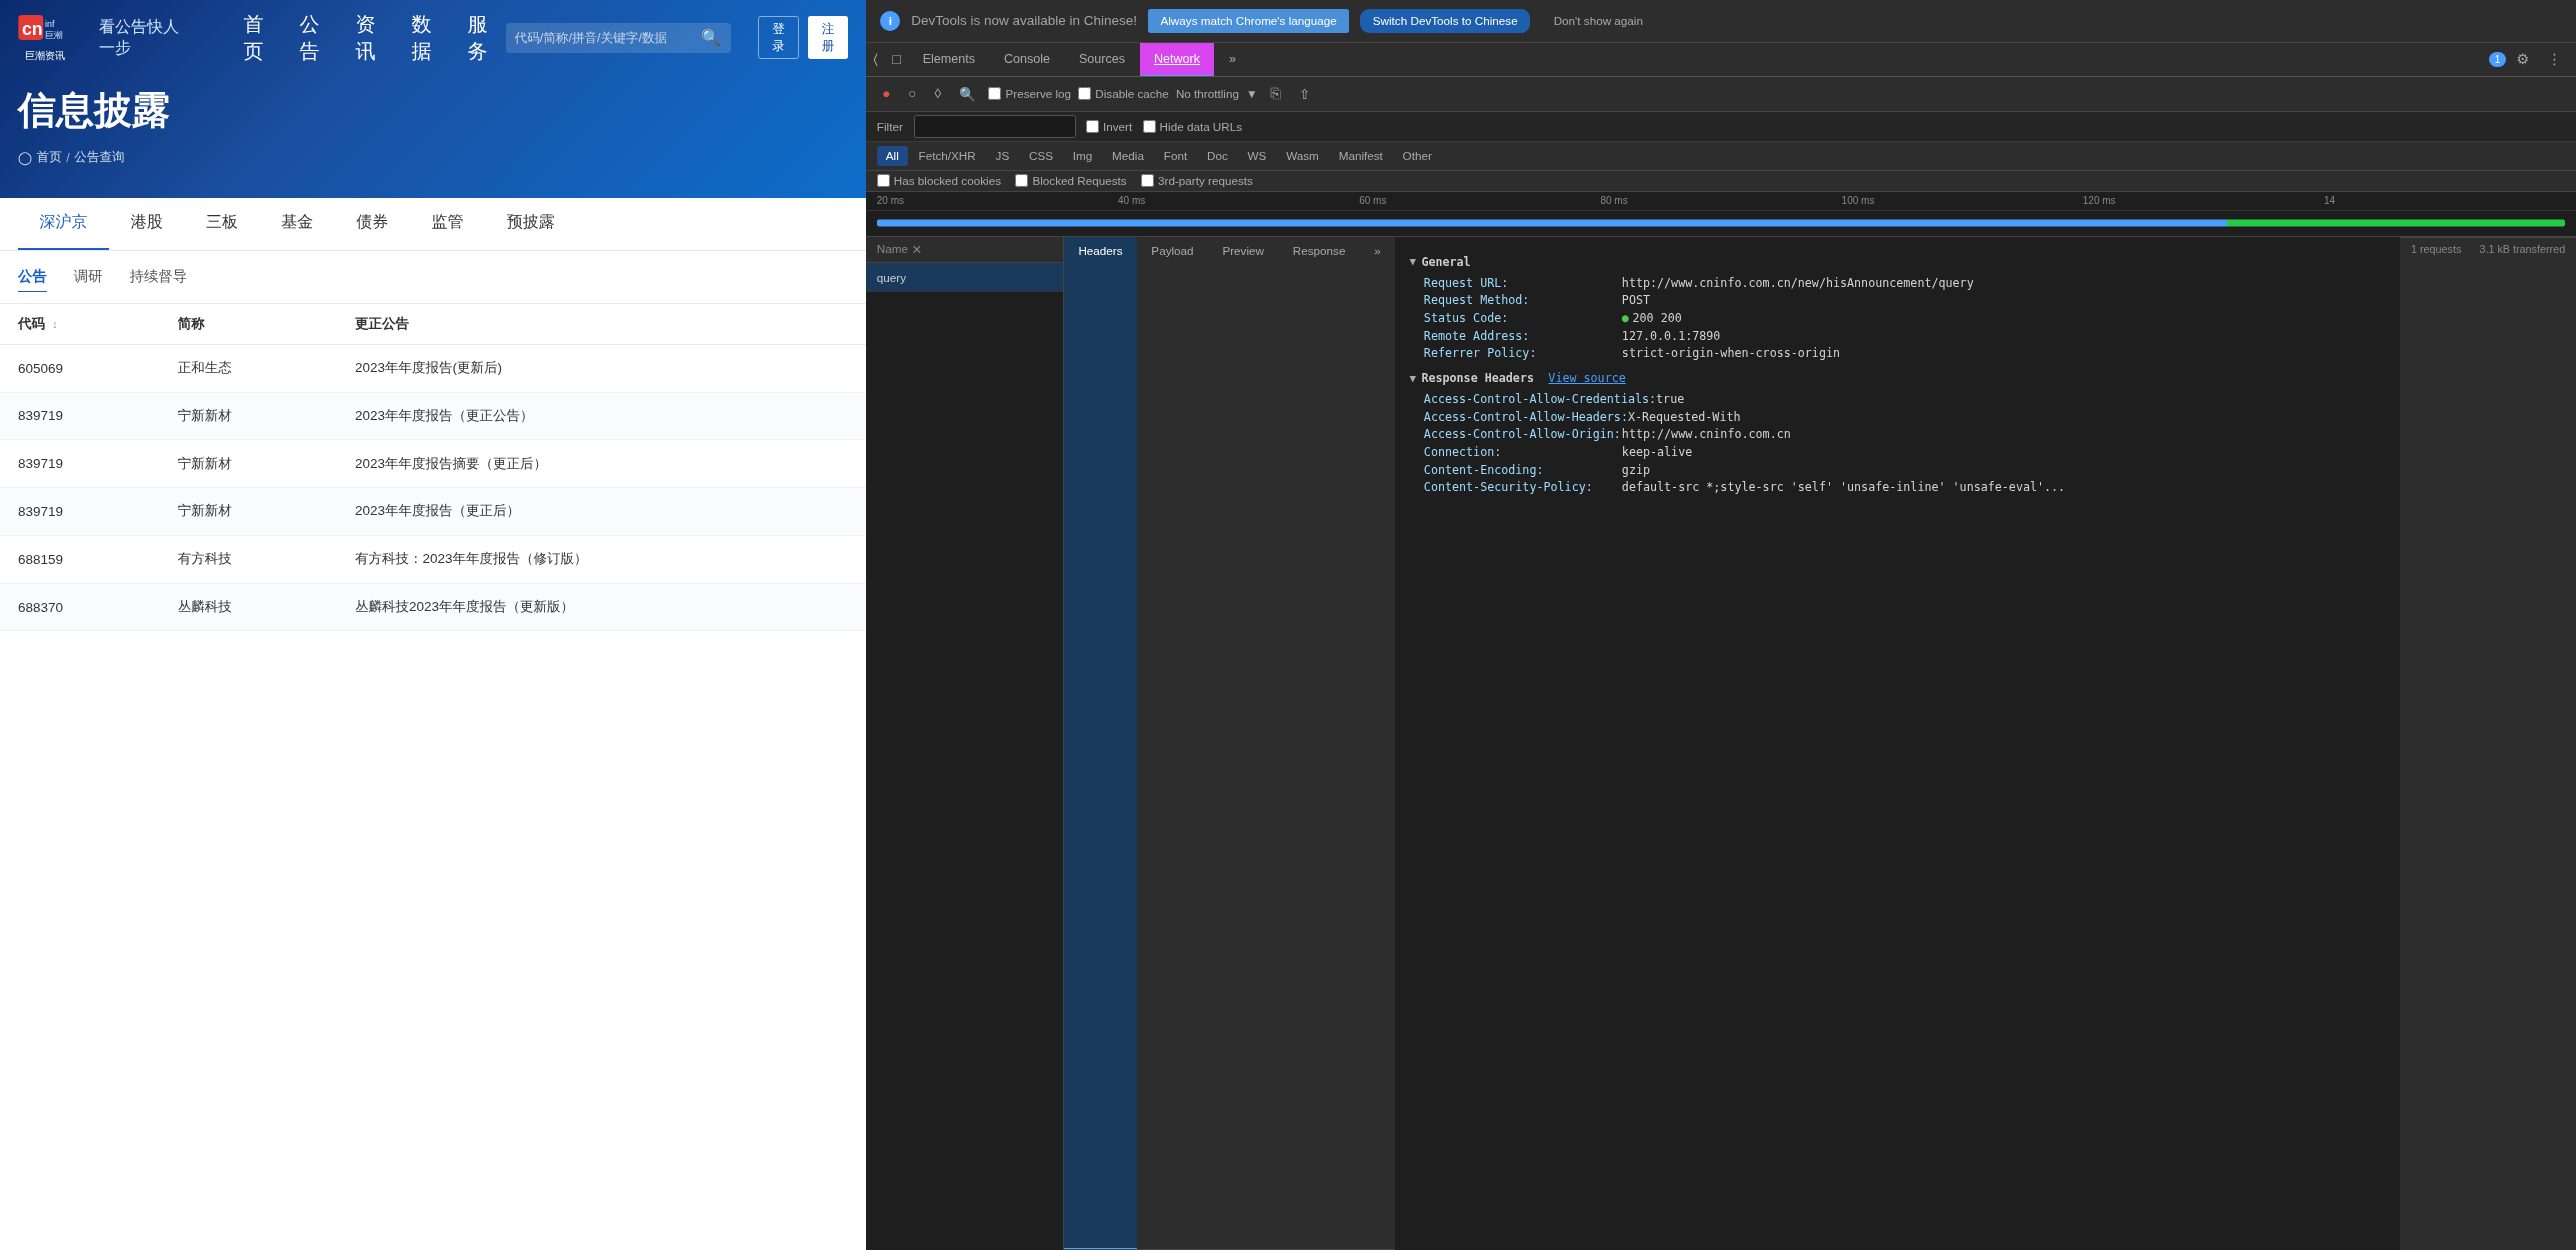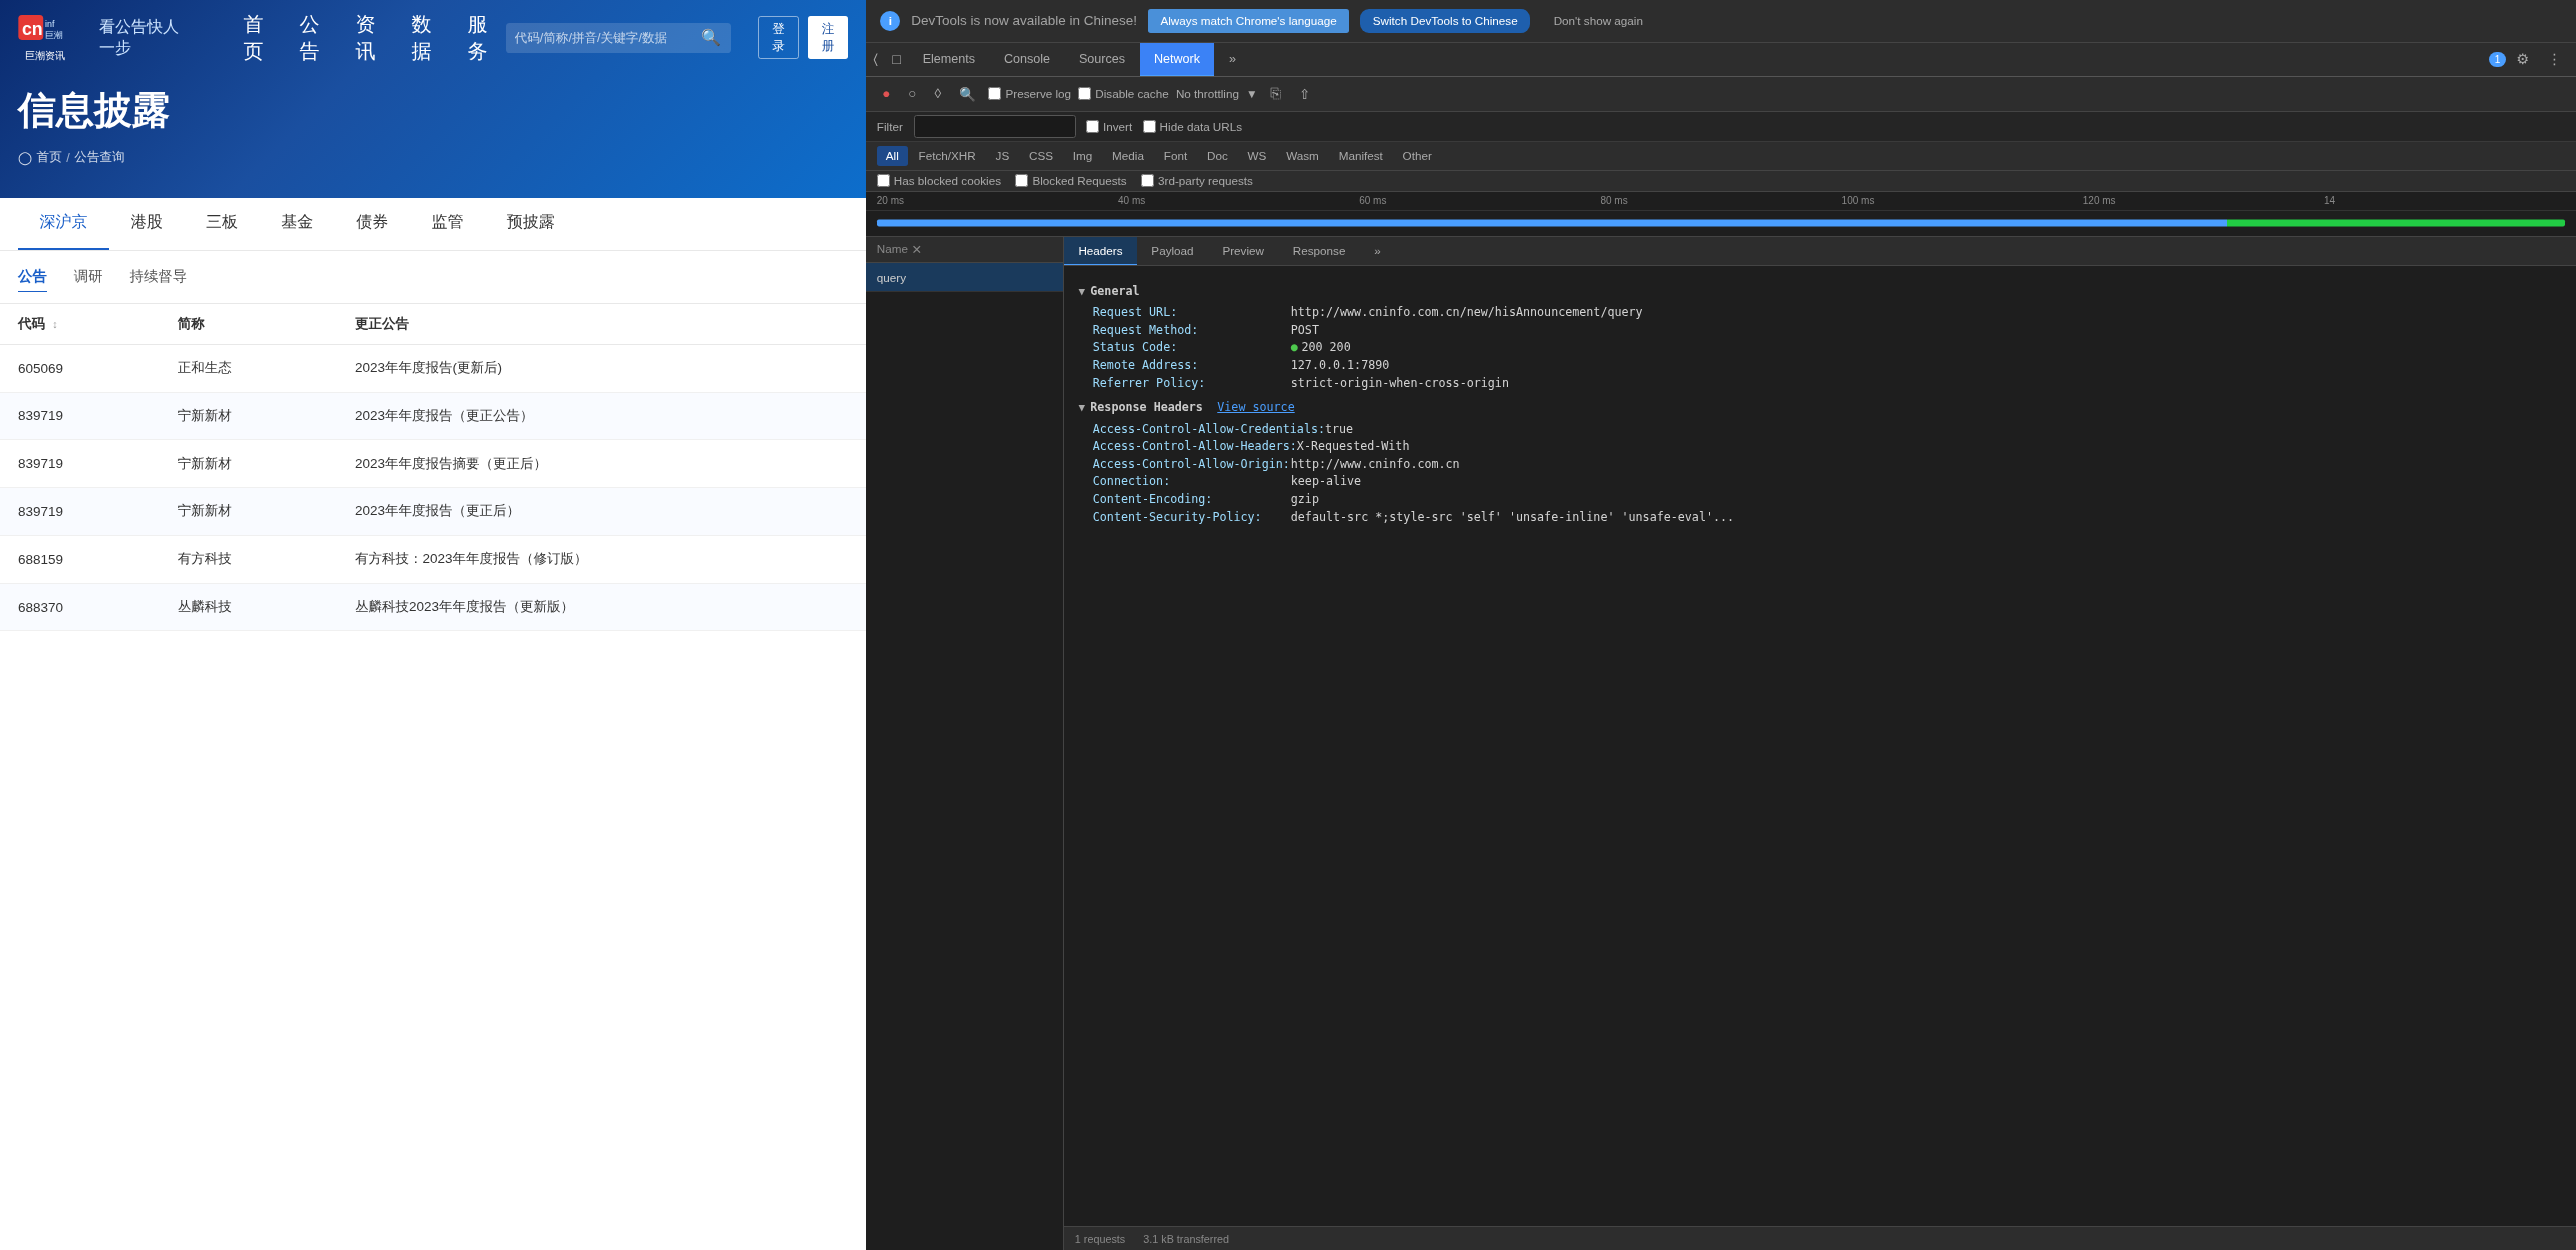--- a/index.html
+++ b/index.html
@@ -309,22 +309,23 @@
     .devtools-tab {
       padding: 9px 14.4px;
       color: #aaa;
       font-size: 12.6px;
       cursor: pointer;
       border-bottom: 1.8px solid transparent;
     }
 
     .devtools-tab.active {
       color: #fff;
-      background: #3b82f6;
+      background: #d946ef;
       border-bottom: 1.8px solid #4a9eff;
+      text-decoration: underline;
     }
 
     .tab-spacer { flex: 1; }
 
     .badge {
       background: #4a9eff;
       color: #fff;
       font-size: 10px;
       padding: 1.8px 5.4px;
       border-radius: 9px;
@@ -495,21 +496,21 @@
     .request-name {
       color: #ccc;
       font-size: 11.7px;
     }
 
     
     .detail-pane {
       flex: 1;
       background: #1e1e1e;
       display: flex;
-      flex-direction: column;
+      flex-direction: row;
       overflow: hidden;
     }
 
     .detail-tabs {
       display: flex;
       background: #2d2d2d;
       border-bottom: 0.9px solid #444;
     }
 
     .detail-tab {

